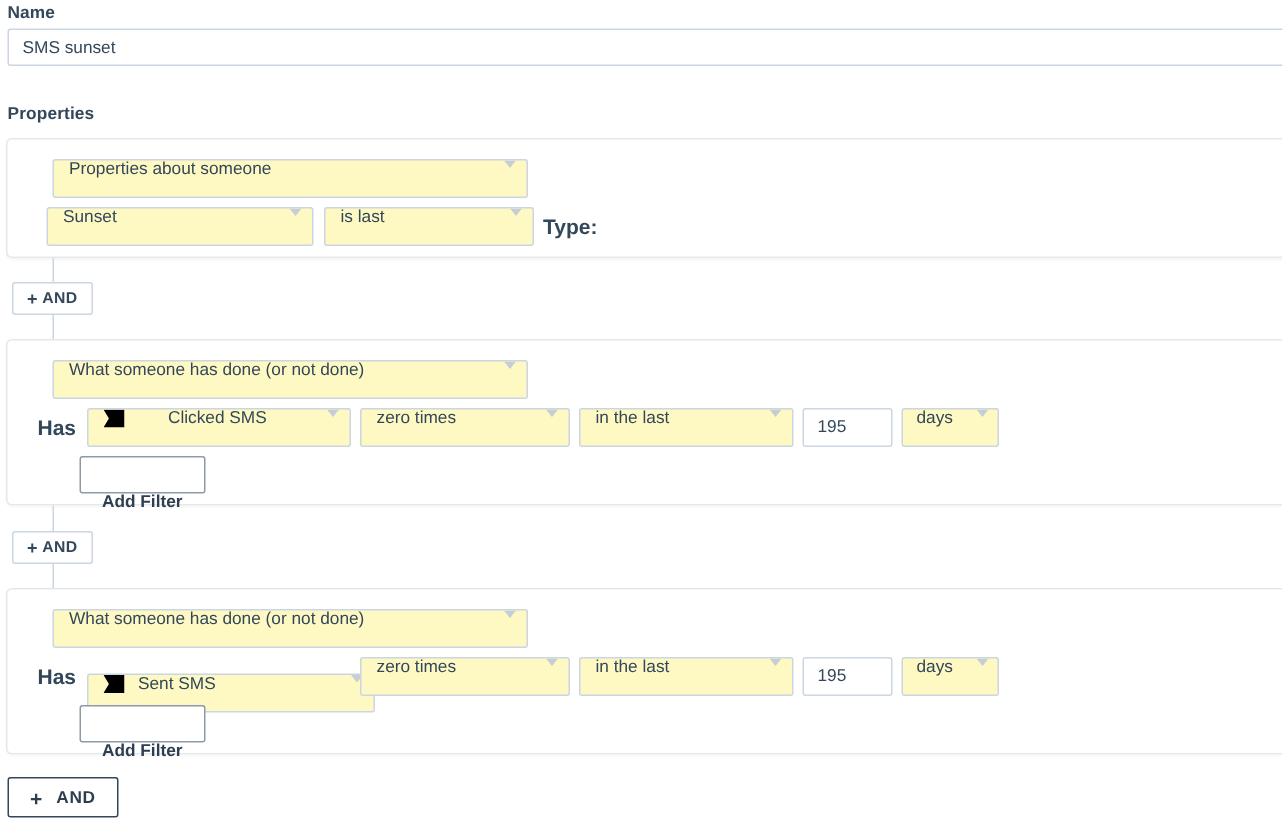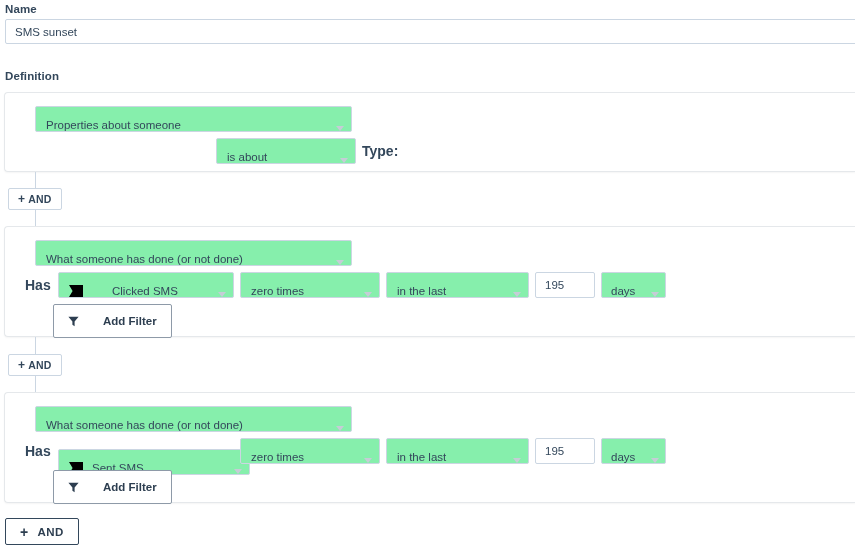--- a/index.html
+++ b/index.html
@@ -124,23 +124,23 @@
     white-space: nowrap;
   }
   .and-btn-bottom .plus { font-size: 14px; font-weight: 700; line-height: 1; }
 
   
   .sel {
     position: absolute;
     height: 26px;
     border: 1px solid #cbd6e2;
     border-radius: 2px;
-    background: #86efac;
+    background: #fef9c3;
     display: flex;
-    align-items: flex-end;
+    align-items: flex-start;
     padding: 0 7px 0 10px;
     font-size: 11.5px;
     color: #33475b;
     cursor: pointer;
     white-space: nowrap;
     overflow: hidden;
   }
   .sel .sel-text {
     flex: 1 1 auto;
     overflow: hidden;
@@ -188,55 +188,60 @@
     width: 14px;
     height: 12px;
     margin-right: 9px;
     display: block;
   }
 
   
   .add-filter {
     position: absolute;
     height: 25px;
-    padding: 16px 14px;
+    padding: 0 14px;
     display: inline-flex;
     align-items: center;
     gap: 24px;
     background: #ffffff;
     border: 1px solid #8e9aa8;
     border-radius: 2px;
     font-family: "Liberation Sans", sans-serif;
     font-size: 11.5px;
     font-weight: 700;
     color: #2d3e50;
     cursor: pointer;
     white-space: nowrap;
+    flex-direction: column;
   }
   .funnel { width: 11px; height: 11px; display: block; }
 </style>
 </head>
 <body>
 
 <div class="page">
 
   <div class="field-label name-label">Name</div>
   <input class="name-input" type="text" value="SMS sunset" style="">
 
-  <div class="field-label definition-label">Definition</div>
+  <div class="field-label definition-label">Properties</div>
 
   <div class="group-card group-1">
     <div class="sel primary-sel" style="top:13px;">
       <span class="sel-text">Properties about someone</span>
       <span class="caret"></span>
     </div>
 
+    <div class="sel" style="left:26px; top:45px; width:178px;">
+      <span class="sel-text">Sunset</span>
+      <span class="caret"></span>
+    </div>
 
     <div class="sel" style="left:211px; top:45px; width:140px;">
-      <span class="sel-text">is about</span>
+      <span class="sel-text">is last</span>
       <span class="caret"></span>
     </div>
 
     <div class="inline-label" style="left:357px; top:45px;">Type:</div>
 
   </div>
 
   <div class="connector conn-a"></div>
   <div class="and-btn and-1">
     <span class="plus">+</span>

